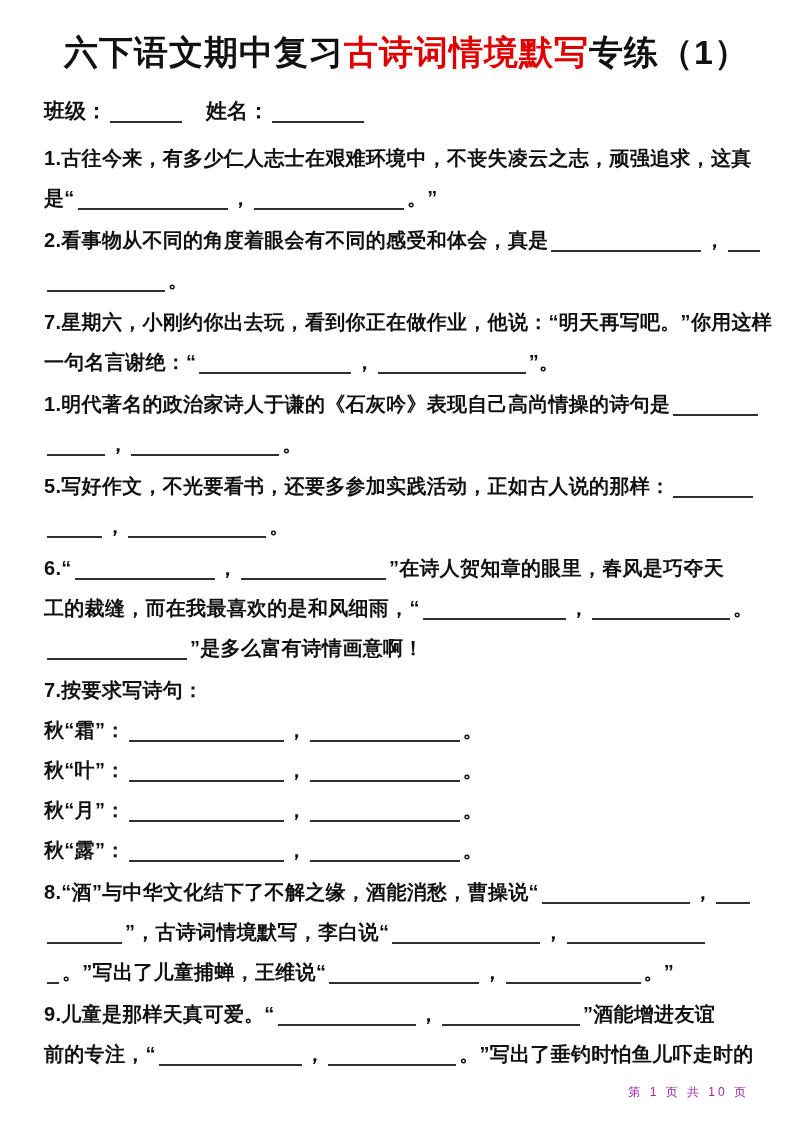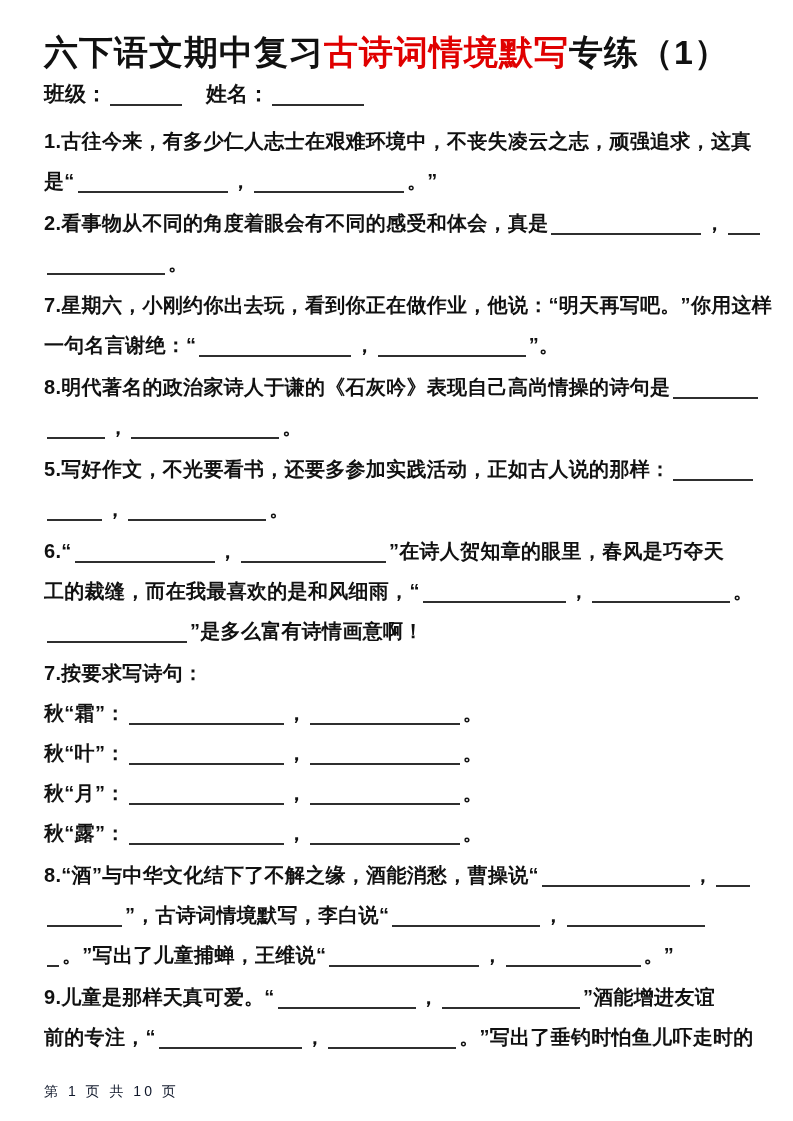--- a/index.html
+++ b/index.html
@@ -10,26 +10,26 @@
     color: #111111;
     overflow: hidden;
   }
   .page {
     width: 793px; height: 1121px;
     padding: 30px 44px 6px 44px;
     display: flex; flex-direction: column;
     background: #ffffff;
   }
   .title {
-    text-align: left;
+    text-align: right;
     font-size: 34px;
     font-weight: 900;
     letter-spacing: 1px;
     white-space: nowrap;
-    margin-bottom: 1px;
+    margin-bottom: 18px;
     color: #111111;
   }
   .title .red { color: var(--accent, #e00000); }
   .header-row {
     font-size: 21px;
     font-weight: 700;
     line-height: 34px;
     margin-bottom: 10px;
     white-space: nowrap;
   }
@@ -44,26 +44,26 @@
   }
   .blank {
     display: inline-block;
     height: 3px;
     border-bottom: 2px solid #2f2f2f;
     vertical-align: -5px;
     margin: 0 3px;
   }
   .footer {
     margin-top: auto;
-    text-align: left;
-    font-size: 14px;
+    text-align: right;
+    font-size: 12px;
     font-weight: 400;
     letter-spacing: 3px;
     padding: 8px 0 14px 0;
-    color: #0f172a;
+    color: #a21caf;
   }
 </style>
 </head>
 <body>
 
 <div class="page">
 
   <h1 class="title"><span>六下语文期中复习</span><span class="red">古诗词情境默写</span><span>专练（1）</span></h1>
 
   <div class="header-row"><span>班级：</span><span class="blank" style="width: 72px;"></span><span>　姓名：</span><span class="blank" style="width: 92px;"></span></div>
@@ -75,21 +75,21 @@
       </div>
       <div class="q">
         <div class="q-line"><span>2.看事物从不同的角度着眼会有不同的感受和体会，真是</span><span class="blank" style="width: 150px;"></span><span>，</span><span class="blank" style="width: 32px;"></span></div>
         <div class="q-line"><span class="blank" style="width: 118px;"></span><span>。</span></div>
       </div>
       <div class="q">
         <div class="q-line"><span>7.星期六，小刚约你出去玩，看到你正在做作业，他说：“明天再写吧。”你用这样</span></div>
         <div class="q-line"><span>一句名言谢绝：“</span><span class="blank" style="width: 152px;"></span><span>，</span><span class="blank" style="width: 148px;"></span><span>”。</span></div>
       </div>
       <div class="q">
-        <div class="q-line"><span>8.明代著名的政治家诗人于谦的《石灰吟》表现自己高尚情操的诗句是</span><span class="blank" style="width: 85px;"></span></div>
+        <div class="q-line"><span>1.明代著名的政治家诗人于谦的《石灰吟》表现自己高尚情操的诗句是</span><span class="blank" style="width: 85px;"></span></div>
         <div class="q-line"><span class="blank" style="width: 58px;"></span><span>，</span><span class="blank" style="width: 148px;"></span><span>。</span></div>
       </div>
       <div class="q">
         <div class="q-line"><span>5.写好作文，不光要看书，还要多参加实践活动，正如古人说的那样：</span><span class="blank" style="width: 80px;"></span></div>
         <div class="q-line"><span class="blank" style="width: 55px;"></span><span>，</span><span class="blank" style="width: 138px;"></span><span>。</span></div>
       </div>
       <div class="q">
         <div class="q-line"><span>6.“</span><span class="blank" style="width: 140px;"></span><span>，</span><span class="blank" style="width: 145px;"></span><span>”在诗人贺知章的眼里，春风是巧夺天</span></div>
         <div class="q-line"><span>工的裁缝，而在我最喜欢的是和风细雨，“</span><span class="blank" style="width: 143px;"></span><span>，</span><span class="blank" style="width: 138px;"></span><span>。</span></div>
         <div class="q-line"><span class="blank" style="width: 140px;"></span><span>”是多么富有诗情画意啊！</span></div>

